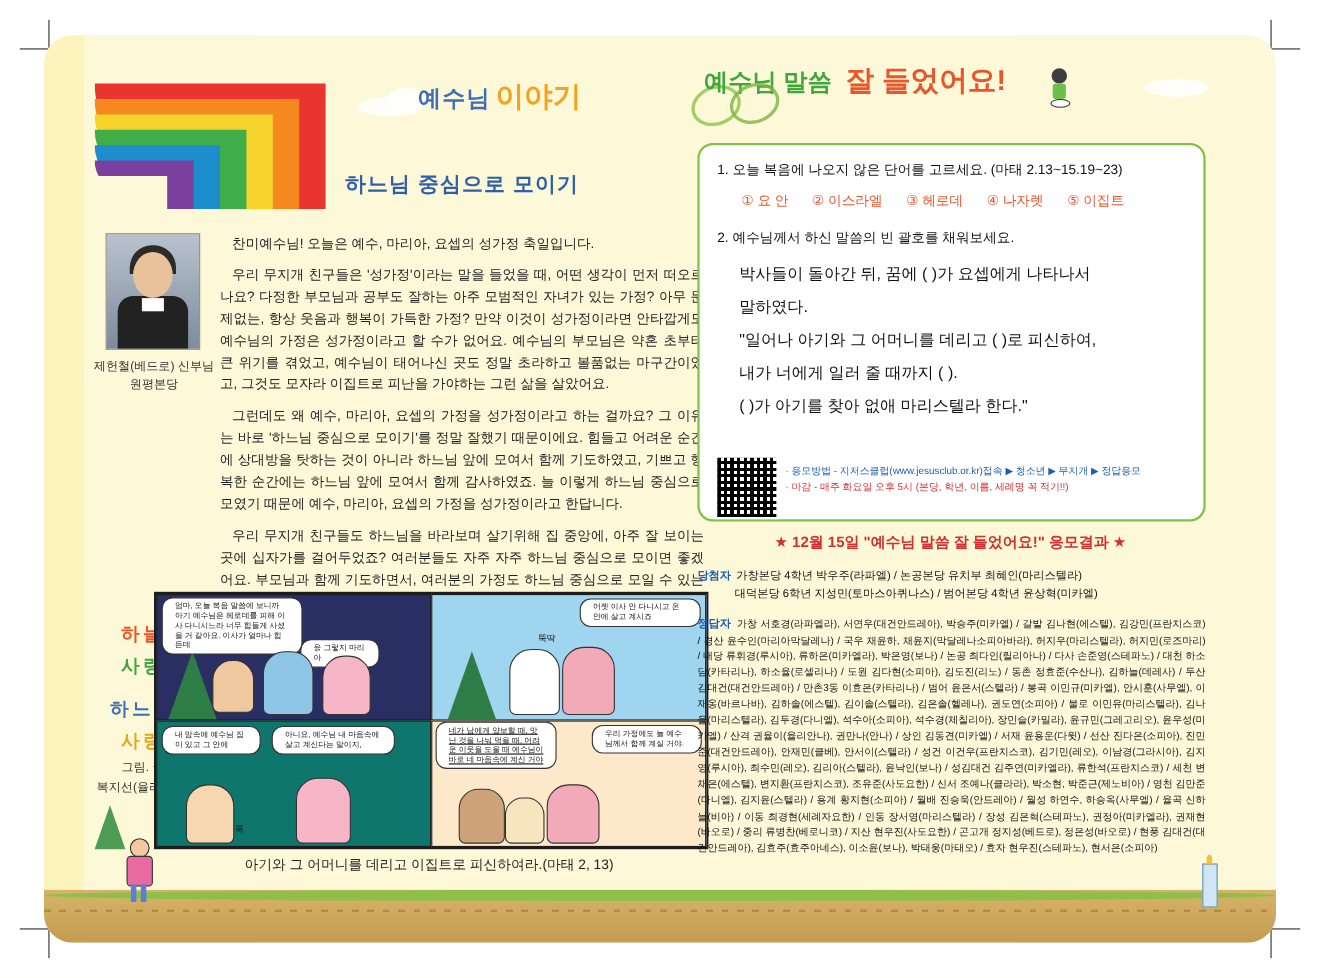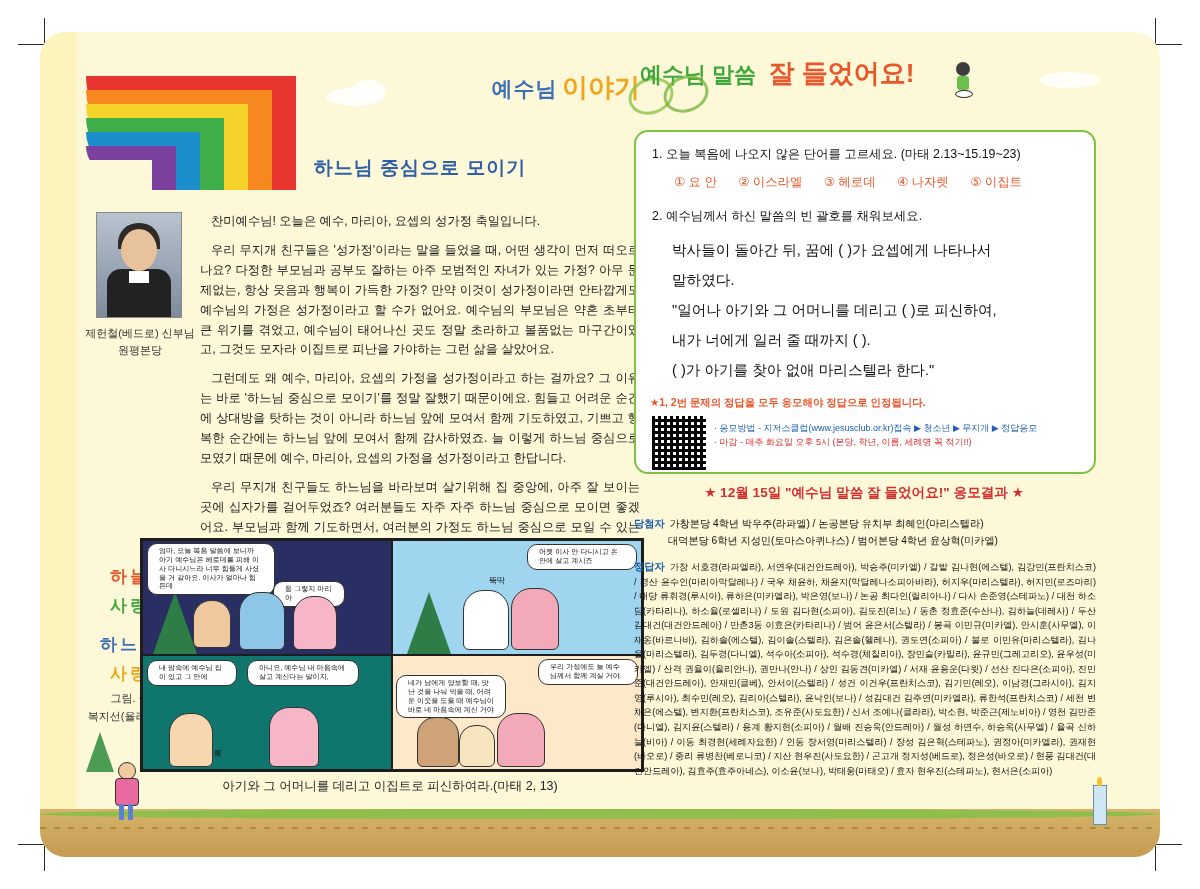--- a/index.html
+++ b/index.html
@@ -55,21 +55,21 @@
   .rb2{width:186px;height:106px;background:#f5891f;left:0;top:30px;}
   .rb3{width:162px;height:92px;background:#f6d32b;left:0;top:44px;}
   .rb4{width:138px;height:78px;background:#3fae49;left:0;top:58px;}
   .rb5{width:114px;height:64px;background:#1b8ecb;left:0;top:72px;}
   .rb6{width:90px;height:50px;background:#7b3f9d;left:0;top:86px;}
   .rb7{width:66px;height:36px;background:#fdf8d8;left:0;top:100px;}
 
   .cloud{position:absolute;background:#fff;border-radius:50%;opacity:.85;}
 
   
-  .hdr-left{position:absolute;left:380px;top:70px;width:260px;text-align:right;}
+  .hdr-left{position:absolute;left:380px;top:70px;width:260px;text-align:left;}
   .hdr-left .t1{font-size:21px;color:#3e6fb5;font-weight:bold;letter-spacing:1px;}
   .hdr-left .t2{font-size:26px;color:#f2a41c;font-weight:bold;}
   .hdr-right{position:absolute;left:640px;top:56px;width:450px;}
   .hdr-right .t1{font-size:22px;color:#3fa73c;font-weight:bold;display:inline-block;}
   .hdr-right .t2{font-size:26px;color:#e8562a;font-weight:bold;display:inline-block;margin-left:8px;}
 
   .scribble{position:absolute;width:40px;height:30px;border:3px solid #8bc34a;border-radius:50%;transform:rotate(-20deg);opacity:.8;}
 
   
   .art-title{position:absolute;left:200px;top:155px;width:440px;text-align:center;
@@ -261,21 +261,21 @@
       <div style="position:absolute;left:118px;bottom:4px;width:46px;height:60px;background:#f2a9b8;border:1px solid #333;border-radius:20px 20px 6px 6px;"></div>
     </div>
     <div class="panel p3">
       <div class="bubble" style="left:4px;top:4px;width:66px;">내 맘속에 예수님 집이 있고 그 안에</div>
       <div class="bubble" style="left:104px;top:4px;width:88px;">아니요, 예수님 내 마음속에 살고 계신다는 말이지,</div>
       <div style="position:absolute;left:60px;bottom:10px;font-size:8px;color:#111;">뻘-룩</div>
       <div style="position:absolute;left:26px;bottom:2px;width:42px;height:52px;background:#f6d7b0;border:1px solid #333;border-radius:20px 20px 6px 6px;"></div>
       <div style="position:absolute;left:126px;bottom:2px;width:48px;height:58px;background:#f6b6c8;border:1px solid #333;border-radius:20px 20px 6px 6px;"></div>
     </div>
     <div class="panel p4">
-      <div class="bubble" style="left:3px;top:19px;width:86px;">네가 남에게 양보할 때, 맛난 것을 나눠 먹을 때, 어려운 이웃을 도울 때 예수님이 바로 네 마음속에 계신 거야</div>
+      <div class="bubble" style="left:3px;top:0;width:86px;text-decoration:underline;">네가 남에게 양보할 때, 맛난 것을 나눠 먹을 때, 어려운 이웃을 도울 때 예수님이 바로 네 마음속에 계신 거야</div>
       <div class="bubble" style="right:3px;top:3px;width:76px;">우리 가정에도 늘 예수님께서 함께 계실 거야.</div>
       <div style="position:absolute;left:24px;bottom:2px;width:40px;height:48px;background:#cfa37a;border:1px solid #333;border-radius:18px 18px 6px 6px;"></div>
       <div style="position:absolute;left:66px;bottom:2px;width:34px;height:40px;background:#f7e5c0;border:1px solid #333;border-radius:16px 16px 6px 6px;"></div>
       <div style="position:absolute;left:104px;bottom:2px;width:46px;height:52px;background:#f2a9b8;border:1px solid #333;border-radius:20px 20px 6px 6px;"></div>
     </div>
   </div>
   <div class="caption">아기와 그 어머니를 데리고 이집트로 피신하여라.(마태 2, 13)</div>
 
   <div class="quiz">
     <div class="q q1">
@@ -292,23 +292,20 @@
       <span class="qnum">2.</span><span>예수님께서 하신 말씀의 빈 괄호를 채워보세요.</span>
     </div>
     <div class="fill">
       <div>박사들이 돌아간 뒤, 꿈에 (                )가 요셉에게 나타나서</div>
       <div>말하였다.</div>
       <div>"일어나 아기와 그 어머니를 데리고 (              )로 피신하여,</div>
       <div>내가 너에게 일러 줄 때까지 (              ).</div>
       <div>(              )가 아기를 찾아 없애 마리스텔라 한다."</div>
     </div>
 
-    <div class="note-box">
-      <div class="note-title">★1, 2번 문제의 정답을 모두 응모해야 정답으로 인정됩니다.</div>
-    </div>
     <div class="qr"></div>
     <div class="note" style="position:absolute;left:78px;top:286px;width:362px;">
       <div class="blue">· 응모방법 - 지저스클럽(www.jesusclub.or.kr)접속 ▶ 청소년 ▶ 무지개 ▶ 정답응모</div>
       <div class="red">· 마감 - 매주 화요일 오후 5시 (본당, 학년, 이름, 세례명 꼭 적기!!)</div>
     </div>
   </div>
 
   <div class="res-title">★ 12월 15일 "예수님 말씀 잘 들었어요!" 응모결과 ★</div>
 
   <div class="res-block">

